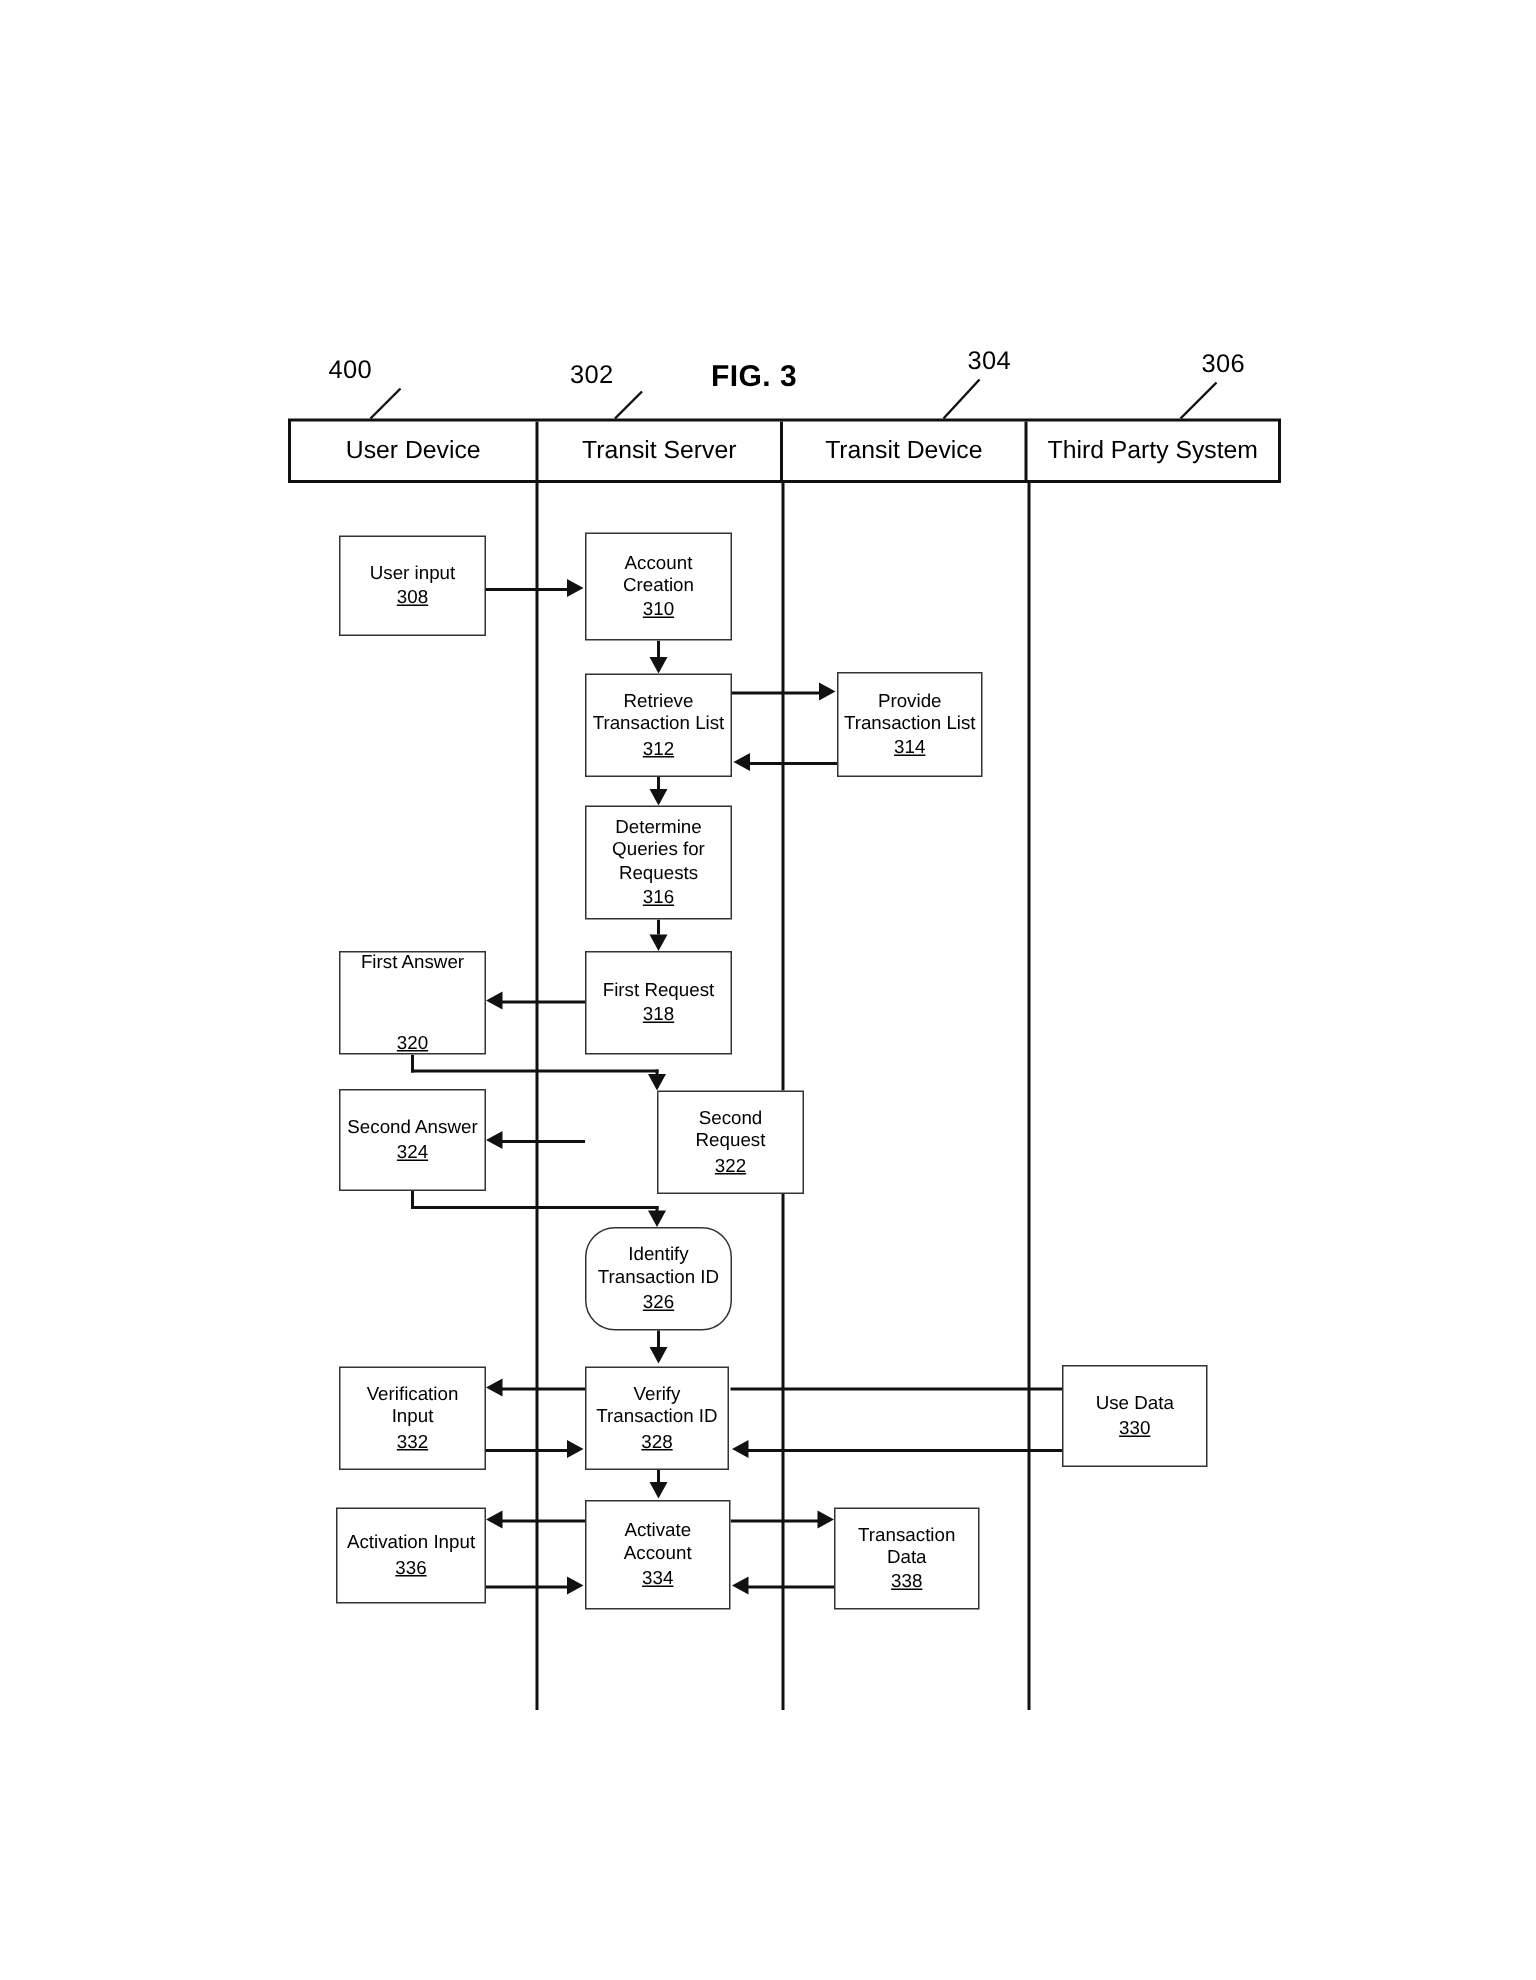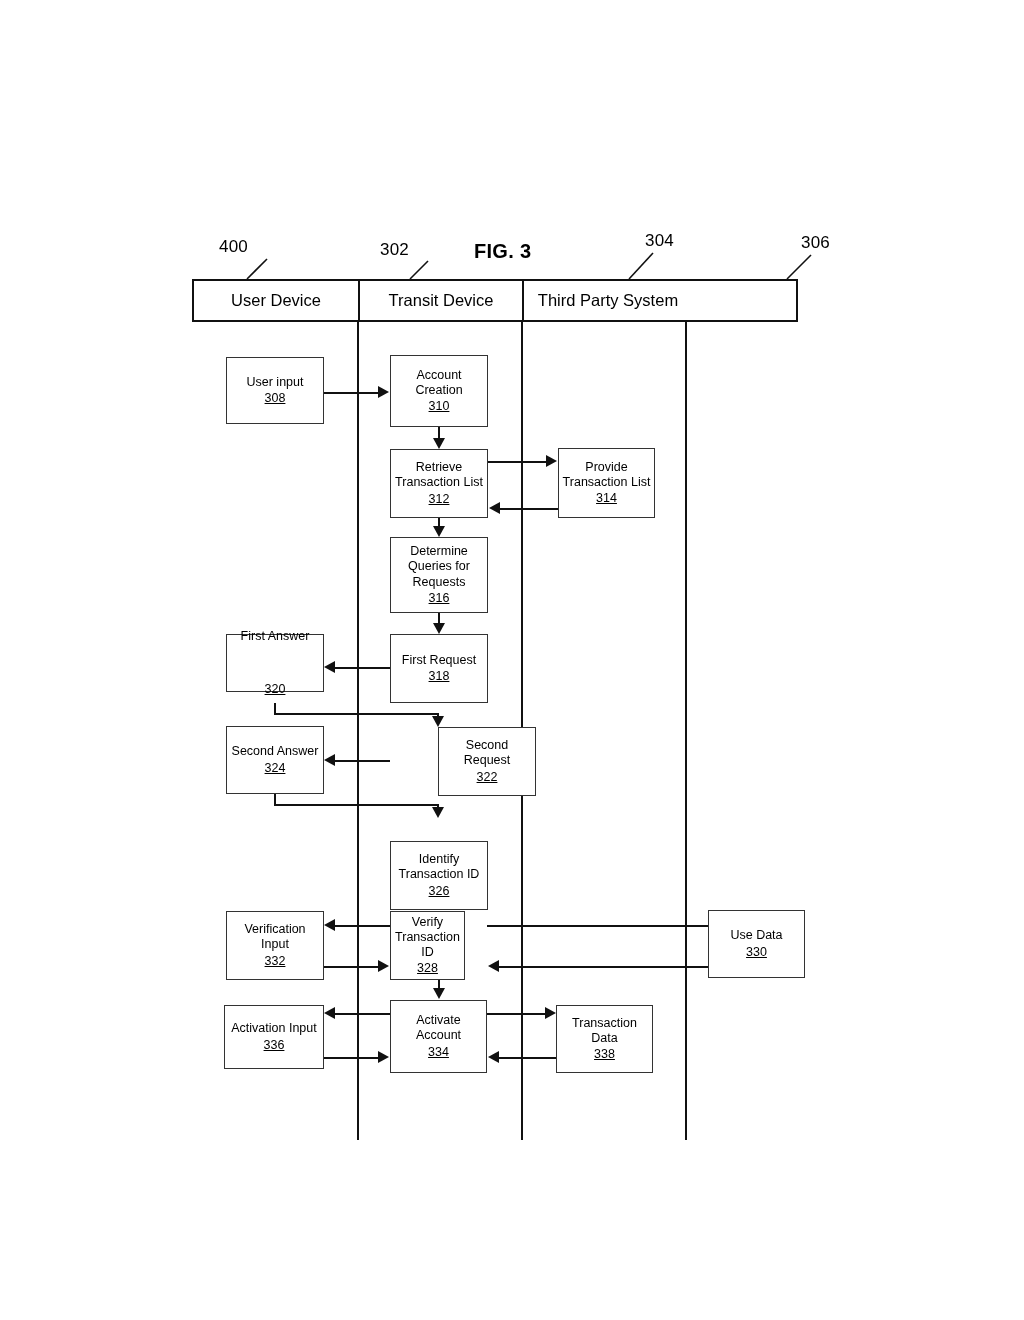--- a/index.html
+++ b/index.html
@@ -33,21 +33,21 @@
     font-family:"Liberation Sans", sans-serif;
   }
   .refnum {
     position:absolute; font-size:17px; font-family:"Liberation Sans", sans-serif;
     letter-spacing:0.2px;
   }
   .leader { position:absolute; }
 
   
   .lane-header {
-    position:absolute; left:192px; top:279px; width:606px; height:43px;
+    position:absolute; left:192px; top:279px; width:662px; height:43px;
     border:2px solid #111; box-sizing:border-box;
     display:flex;
   }
   .lane-cell {
     border-right:2px solid #111;
     display:flex; align-items:center; justify-content:center;
     font-size:16.5px; box-sizing:border-box;
     font-family:"Liberation Sans", sans-serif;
   }
   .lane-cell:last-child { border-right:none;border-radius:13px; }
@@ -108,20 +108,21 @@
     <line x1="28" y1="1" x2="4" y2="27" stroke="#111" stroke-width="1.6"></line>
   </svg>
 
   <div class="refnum" style="left:801px; top:233px;">306</div>
   <svg class="leader" style="left:783px; top:254px; width:30px; height:26px;">
     <line x1="28" y1="1" x2="4" y2="25" stroke="#111" stroke-width="1.6"></line>
   </svg>
 
   <div class="lane-header">
     <div class="lane-cell c0">User Device</div>
+    <div class="lane-cell c1">Transit Server</div>
     <div class="lane-cell c2">Transit Device</div>
     <div class="lane-cell c3">Third Party System</div>
   </div>
 
   <div class="lane-line" style="left:357px;"></div>
   <div class="lane-line" style="left:521px;"></div>
   <div class="lane-line" style="left:685px;"></div>
 
   <div class="seg-h" style="left:324px; top:392px; width:56px;"></div>
   <div class="arrow right" style="left:378px; top:386px;"></div>
@@ -210,41 +211,41 @@
   <div class="node" style="left:390px; top:537px; width:98px; height:76px;">
     <span class="lbl">Determine<br>Queries for<br>Requests</span>
     <span class="num">316</span>
   </div>
 
   <div class="node" style="left:390px; top:634px; width:98px; height:69px;">
     <span class="lbl">First Request</span>
     <span class="num">318</span>
   </div>
 
-  <div class="node" style="left:226px; top:634px; width:98px; height:58px;gap:37px;">
+  <div class="node" style="left:226px; top:634px; width:98px; height:69px;gap:37px;">
     <span class="lbl">First Answer</span>
     <span class="num">320</span>
   </div>
 
   <div class="node" style="left:390px; top:727px; width:98px; height:69px;margin-left:48px;">
     <span class="lbl">Second Request</span>
     <span class="num">322</span>
   </div>
 
   <div class="node" style="left:226px; top:726px; width:98px; height:68px;">
     <span class="lbl">Second Answer</span>
     <span class="num">324</span>
   </div>
 
-  <div class="node" style="left:390px; top:841px; width:98px; height:69px;">
+  <div class="node" style="left:390px; top:818px; width:98px; height:69px;border-radius:20px;">
     <span class="lbl">Identify<br>Transaction ID</span>
     <span class="num">326</span>
   </div>
 
-  <div class="node" style="left:390px; top:911px; width:75px; height:69px;">
+  <div class="node" style="left:390px; top:911px; width:96px; height:69px;">
     <span class="lbl">Verify<br>Transaction ID</span>
     <span class="num">328</span>
   </div>
 
   <div class="node" style="left:708px; top:910px; width:97px; height:68px;">
     <span class="lbl">Use Data</span>
     <span class="num">330</span>
   </div>
 
   <div class="node" style="left:226px; top:911px; width:98px; height:69px;">

